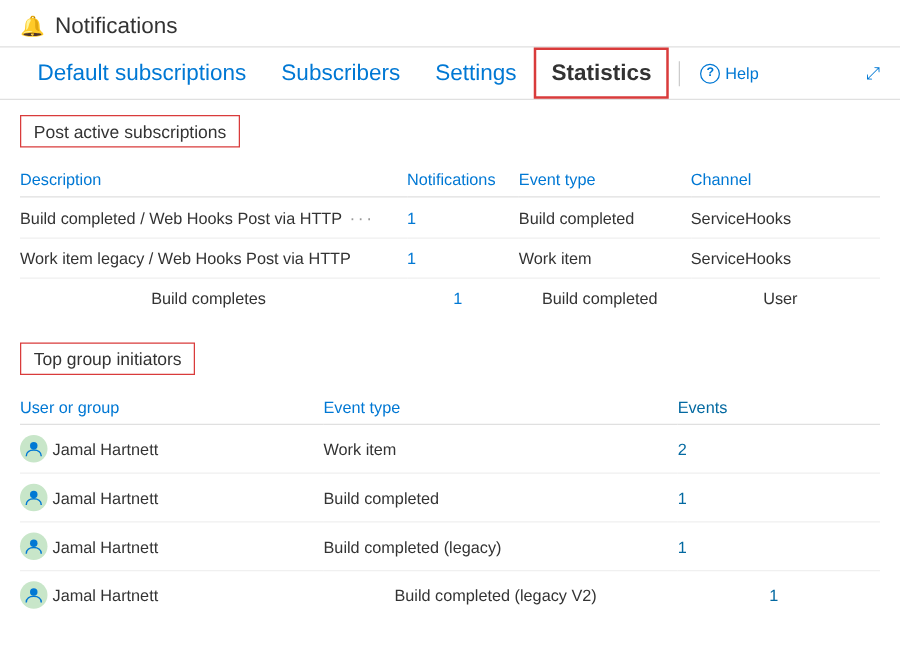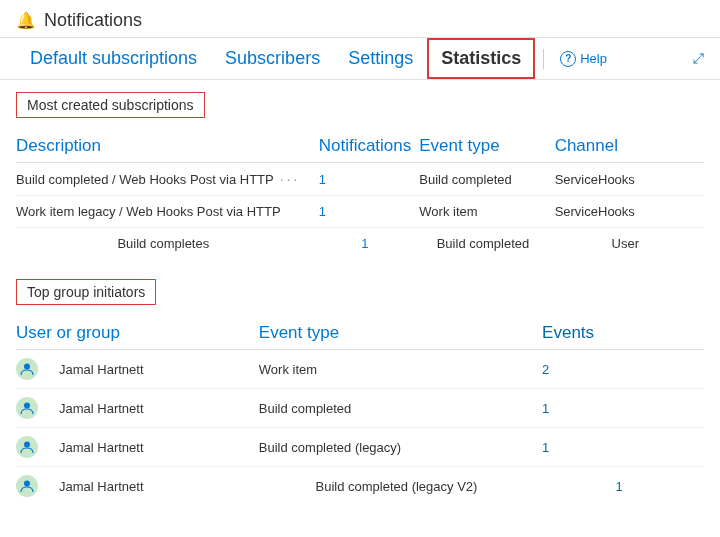--- a/index.html
+++ b/index.html
@@ -15,36 +15,36 @@
     .nav-divider { width: 1px; height: 20px; background: #ccc; margin: 0 8px; }
     .nav-help { display: flex; align-items: center; color: #0078d4; cursor: pointer; padding: 10px 8px; }
     .nav-help-icon { display: inline-flex; align-items: center; justify-content: center; width: 16px; height: 16px; border: 1.5px solid #0078d4; border-radius: 50%; font-size: 10px; font-weight: bold; margin-right: 4px; }
     .expand-icon { margin-left: auto; color: #0078d4; font-size: 14px; cursor: pointer; padding: 10px 0; }
 
     .content { padding: 12px 16px; }
 
     .section-header { display: inline-block; border: 1.5px solid #d93b3b; color: #333; font-size: 14px; font-weight: 400; padding: 4px 10px; margin-bottom: 12px; }
 
     table { width: 100%; border-collapse: collapse; margin-bottom: 20px; }
-    th { text-align: left; color: #0078d4; font-weight: 400; padding: 6px 8px 6px 0; border-bottom: 1px solid #e0e0e0; font-size: 17px; }
+    th { text-align: left; color: #0078d4; font-weight: 400; padding: 6px 8px 6px 0; border-bottom: 1px solid #e0e0e0; font-size: 13px; }
     td { padding: 8px 8px 8px 0; border-bottom: 1px solid #f0f0f0; font-size: 13px; vertical-align: middle; }
     tr:last-child td { border-bottom: none; text-align: center; }
 
     .col-desc { width: 45%; }
     .col-notif { width: 13%; color: #0078d4; }
     .col-event { width: 20%; }
     .col-channel { width: 22%; }
 
     .col-user { width: 30%; }
     .col-etype { width: 35%; }
     .col-events { width: 20%; color: #0369a1; }
 
     .ellipsis { color: #999; letter-spacing: 2px; font-size: 14px; }
 
-    .user-row { display: flex; align-items: center; gap: 21px; }
+    .user-row { display: flex; align-items: center; gap: 4px; }
     .avatar { width: 22px; height: 22px; border-radius: 50%; background: #c8e6c9; display: flex; align-items: center; justify-content: center; font-size: 10px; color: #2e7d32; font-weight: bold; overflow: hidden; }
   </style>
 </head>
 <body>
 
 <div class="header">
   <span class="header-icon">🔔</span>
   <span class="header-title">Notifications</span>
 </div>
 
@@ -57,21 +57,21 @@
   <div class="nav-help">
     <span class="nav-help-icon">?</span>
     <span>Help</span>
   </div>
   <div class="expand-icon">⤢</div>
 </div>
 
 <div class="content">
 
   
-  <div class="section-header">Most created subscriptions</div>
+  <div class="section-header">Post active subscriptions</div>
 
   <table>
     <thead>
       <tr>
         <th class="col-desc">Description</th>
         <th class="col-notif">Notifications</th>
         <th class="col-event">Event type</th>
         <th class="col-channel">Channel</th>
       </tr>
     </thead>

